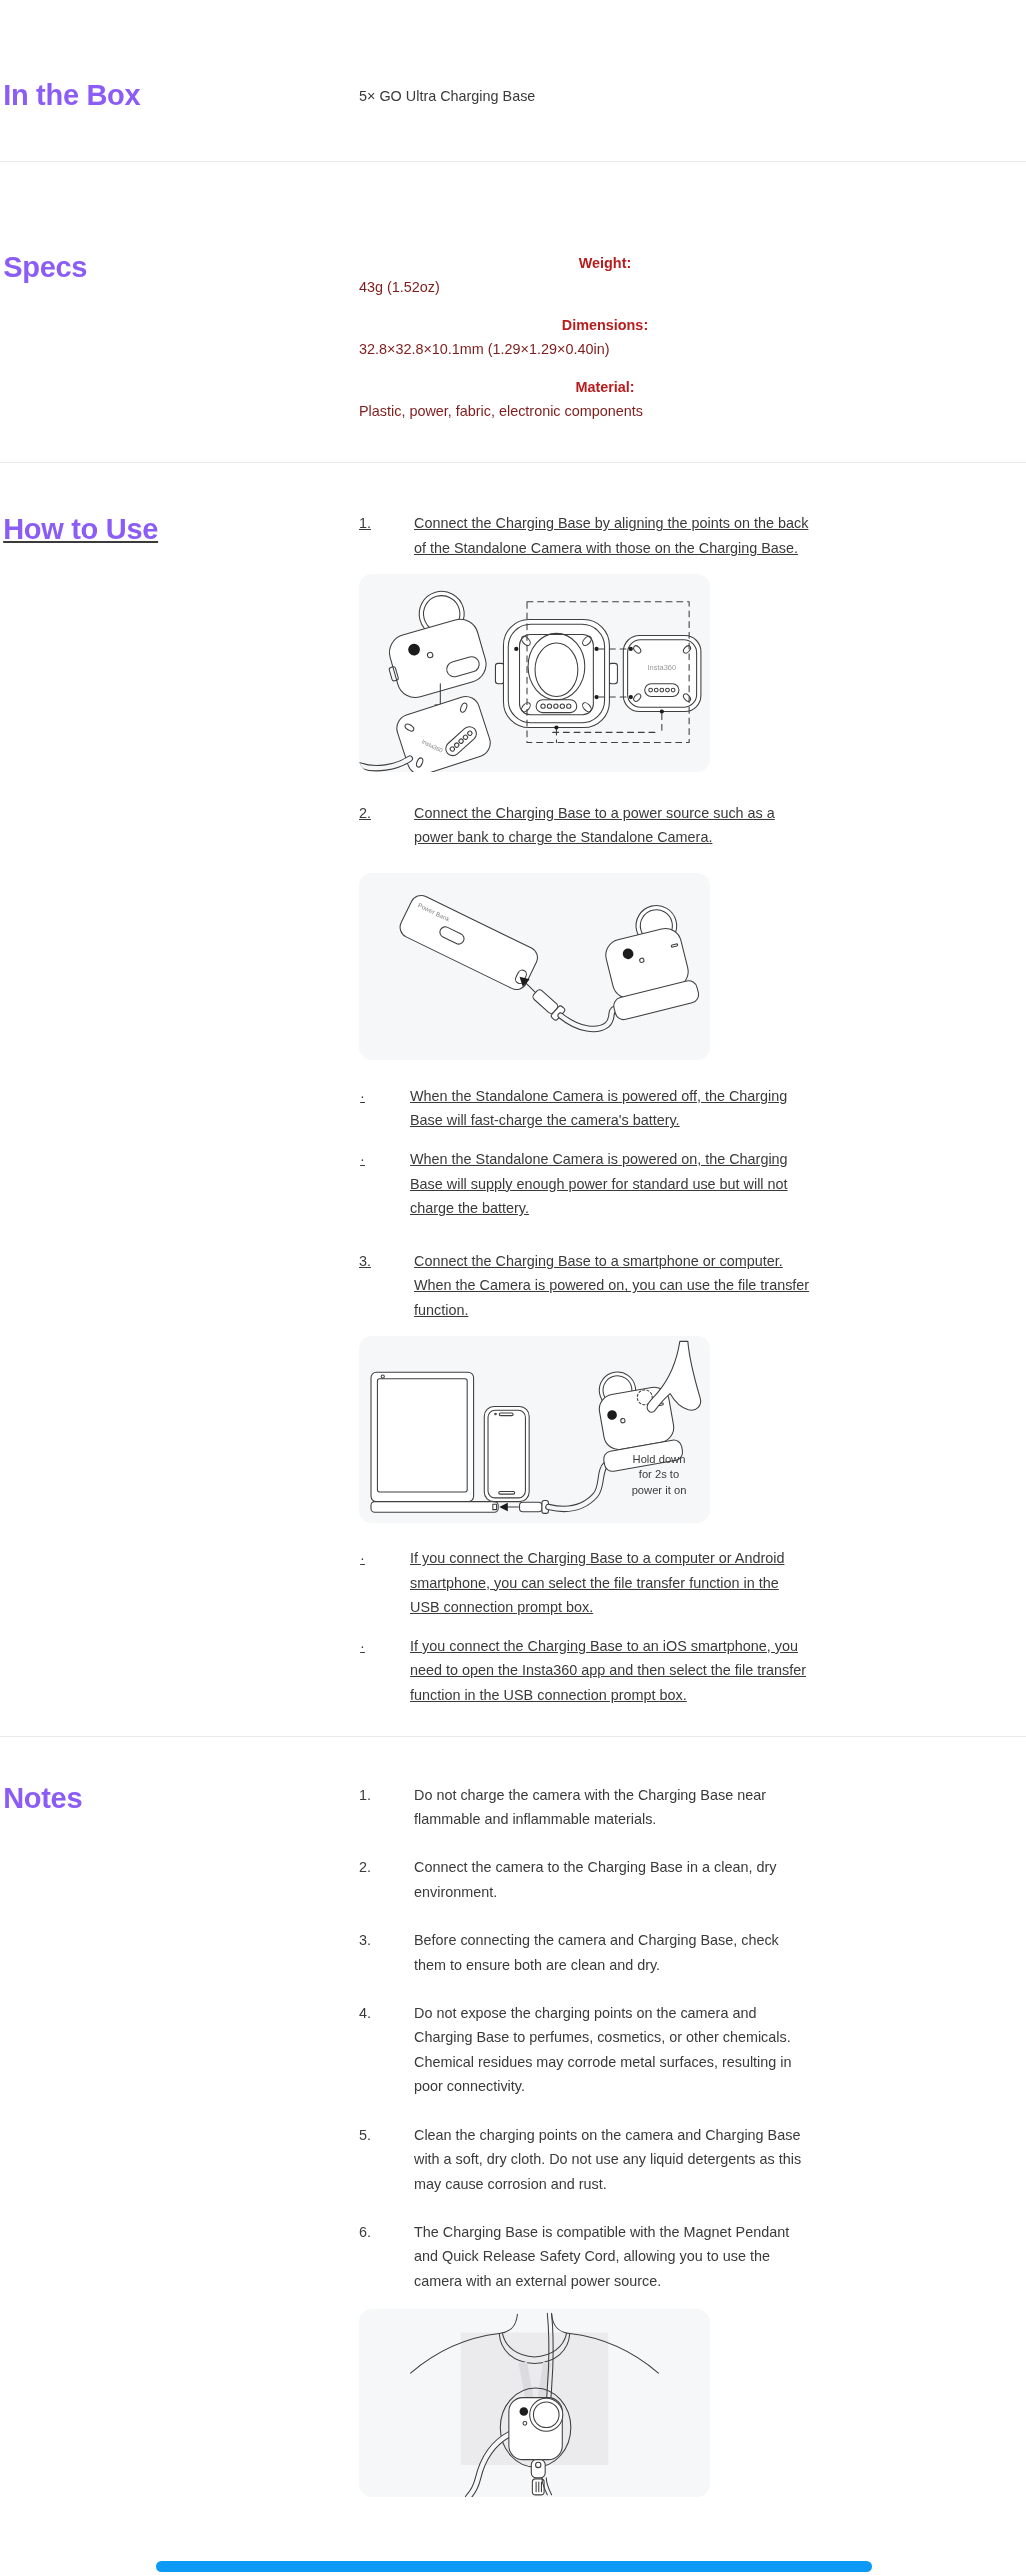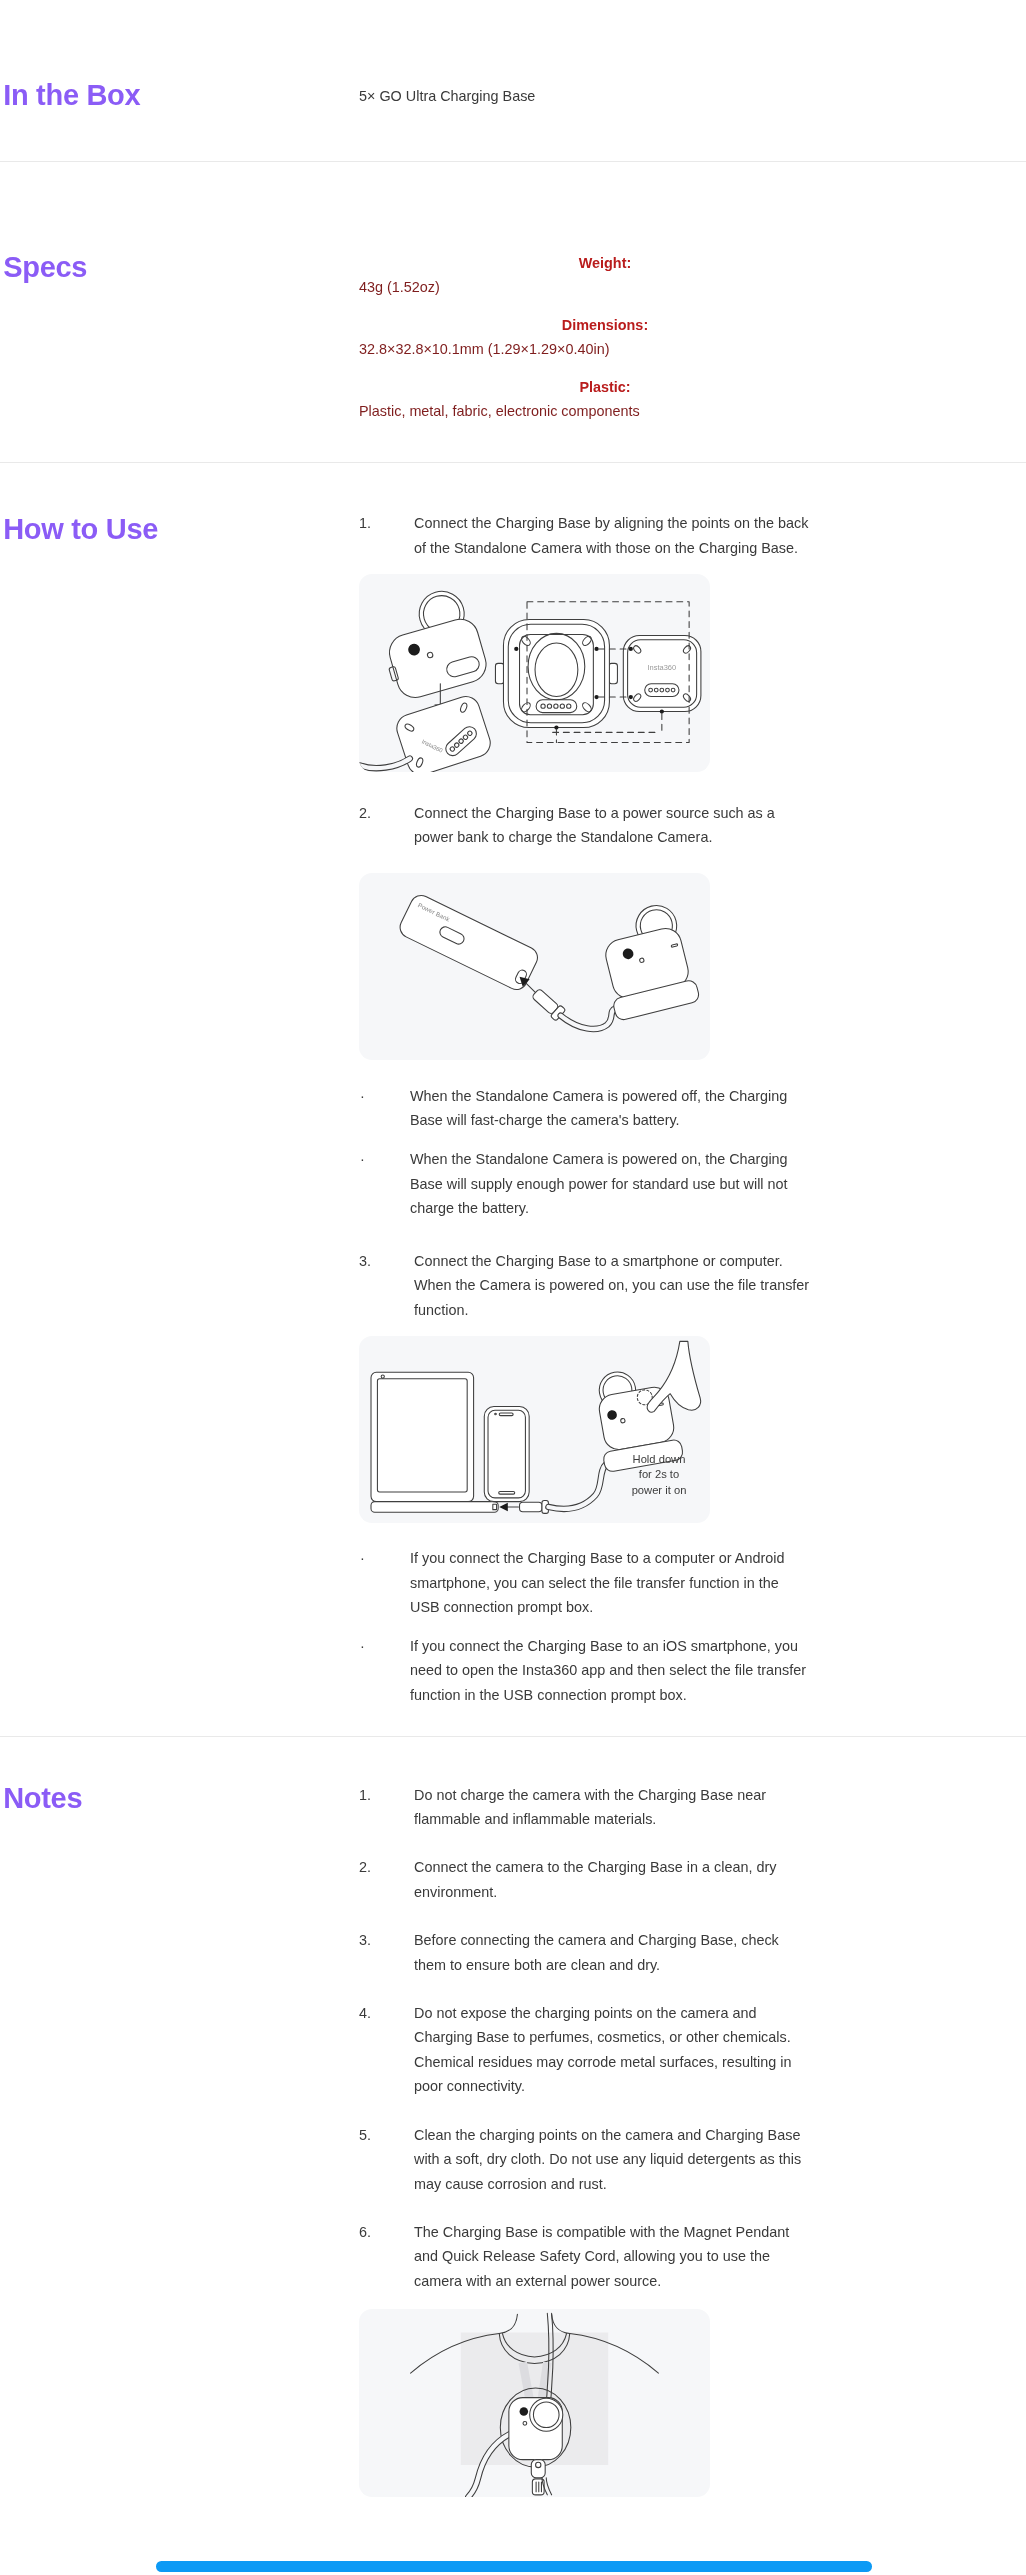--- a/index.html
+++ b/index.html
@@ -8,21 +8,21 @@
     width:1027px; height:2576px;
     background:#ffffff;
     overflow:hidden;
     font-family:"Liberation Sans", sans-serif;
     color:#3a3a3a;
   }
   .sec { display:flex; align-items:flex-start; border-bottom:0.5px solid #e9e9e9; }
   .sec.last { border-bottom:none; }
   #sec-box   { padding:80px 0 51px 0; }
   #sec-specs { padding:90px 0 39px 0; }
-  #sec-how   { padding:48px 0 28px 0; }
+  #sec-how   { padding:48px 0 28px 0;text-decoration:underline; }
   #sec-notes { padding:46px 0 0 0; }
   .col-h { width:359px; flex:none; padding-left:3.2px; box-sizing:border-box; }
   .col-h h2 {
     margin:0; font-size:29px; font-weight:800; line-height:1.05;
     letter-spacing:-0.3px; color:#8b5cf6;
   }
   .col-c { width:492px; flex:none; }
   .body { margin:0; font-size:14.4px; line-height:24.6px; color:#3a3a3a; }
   .first { margin-top:4.3px; }
   .spec { line-height:23.5px; font-size:14.4px; }
@@ -78,22 +78,22 @@
     <div class="col-c">
       <div class="spec">
         <div class="spec-label">Weight:</div>
         <div class="spec-value">43g (1.52oz)</div>
       </div>
       <div class="spec">
         <div class="spec-label">Dimensions:</div>
         <div class="spec-value">32.8×32.8×10.1mm (1.29×1.29×0.40in)</div>
       </div>
       <div class="spec">
-        <div class="spec-label">Plastic:</div>
-        <div class="spec-value">Plastic, metal, fabric, electronic components</div>
+        <div class="spec-label">Material:</div>
+        <div class="spec-value">Plastic, power, fabric, electronic components</div>
       </div>
     </div>
   </section>
 
   <section class="sec" id="sec-how">
     <div class="col-h">
       <h2 style="margin-top:2.1px;">How to Use</h2>
     </div>
     <div class="col-c">
 

